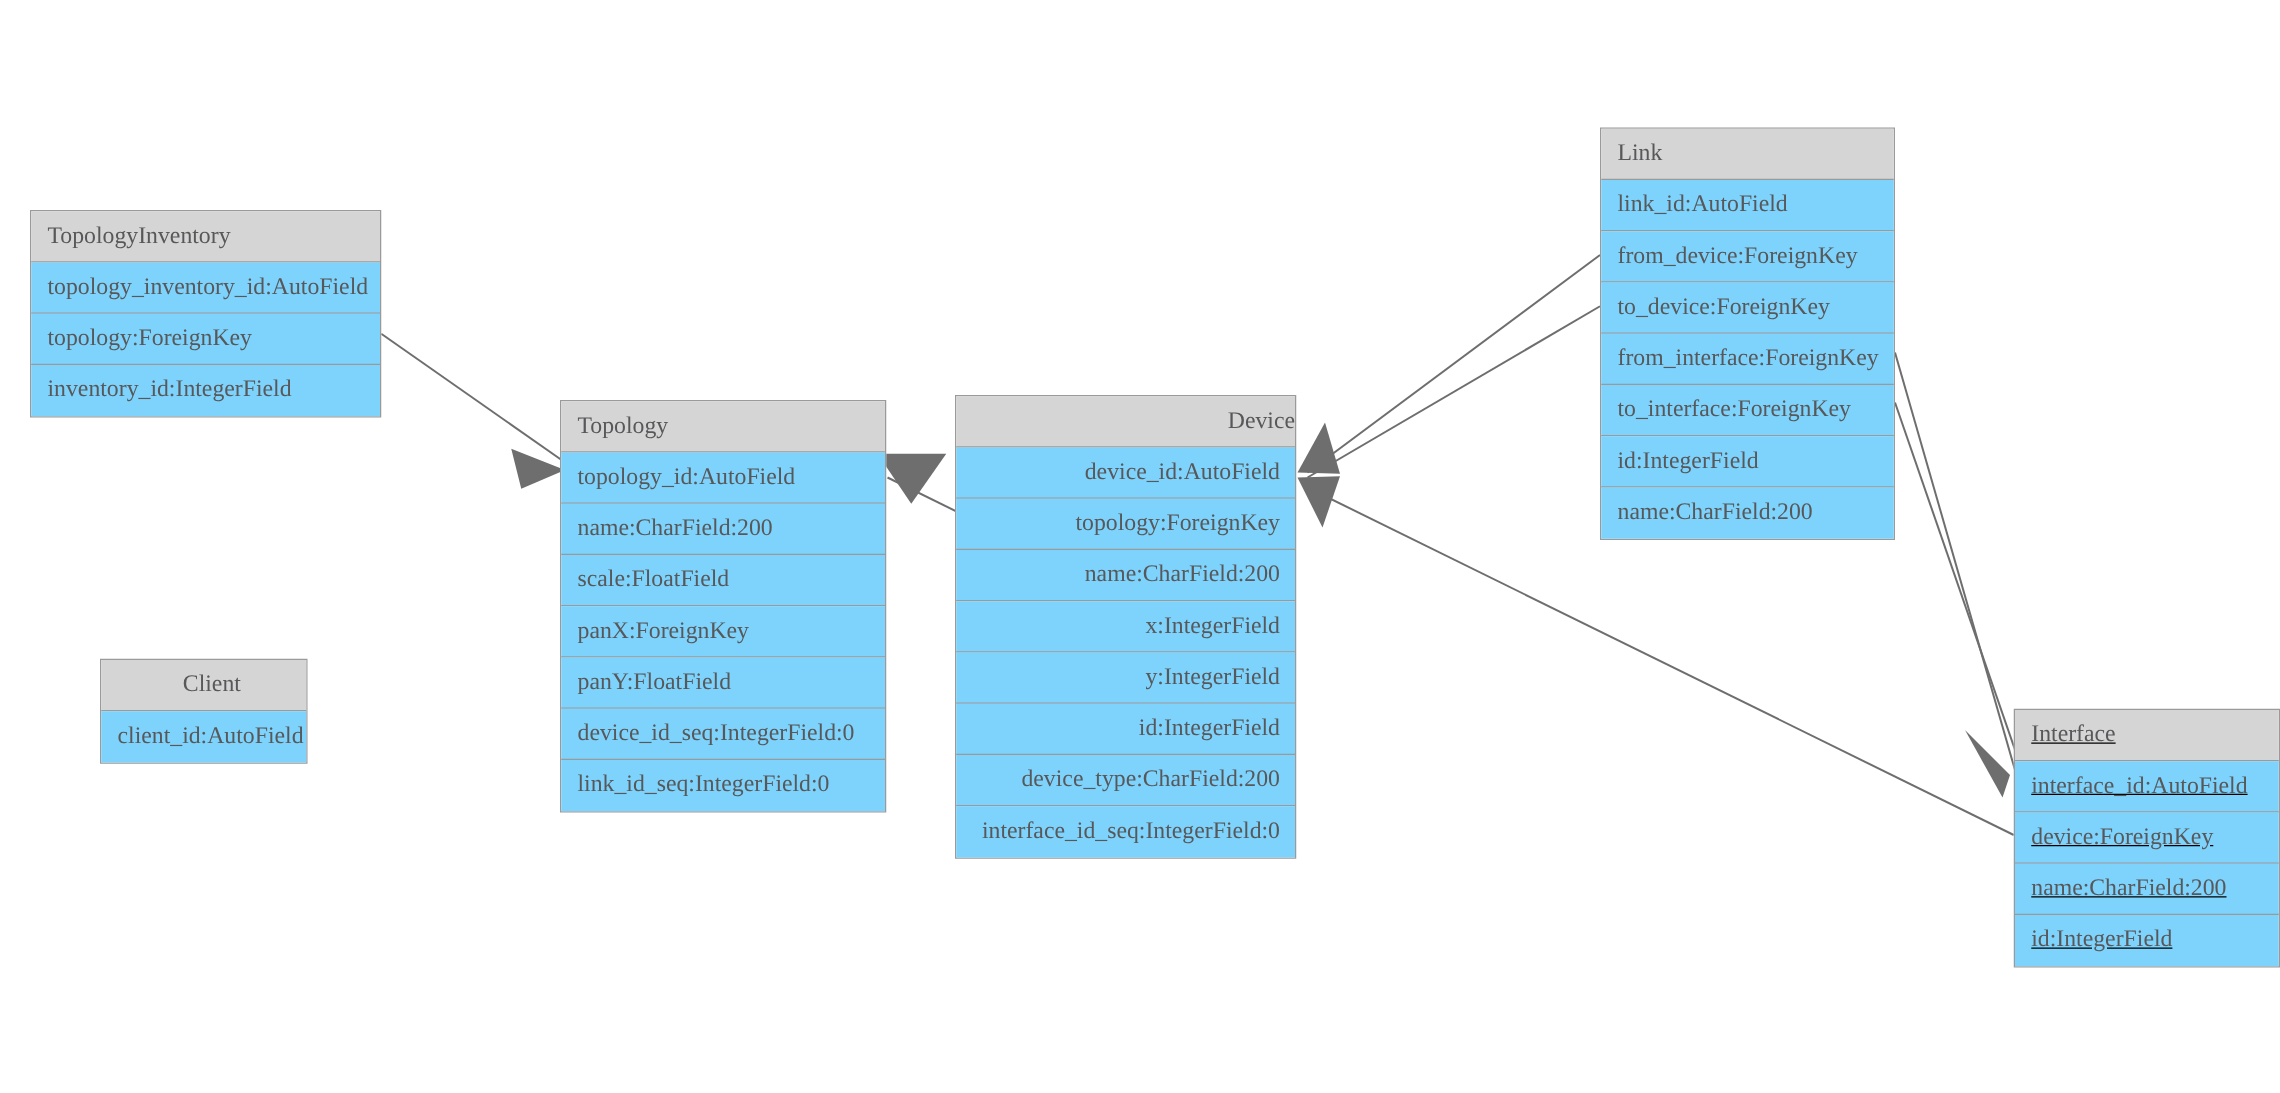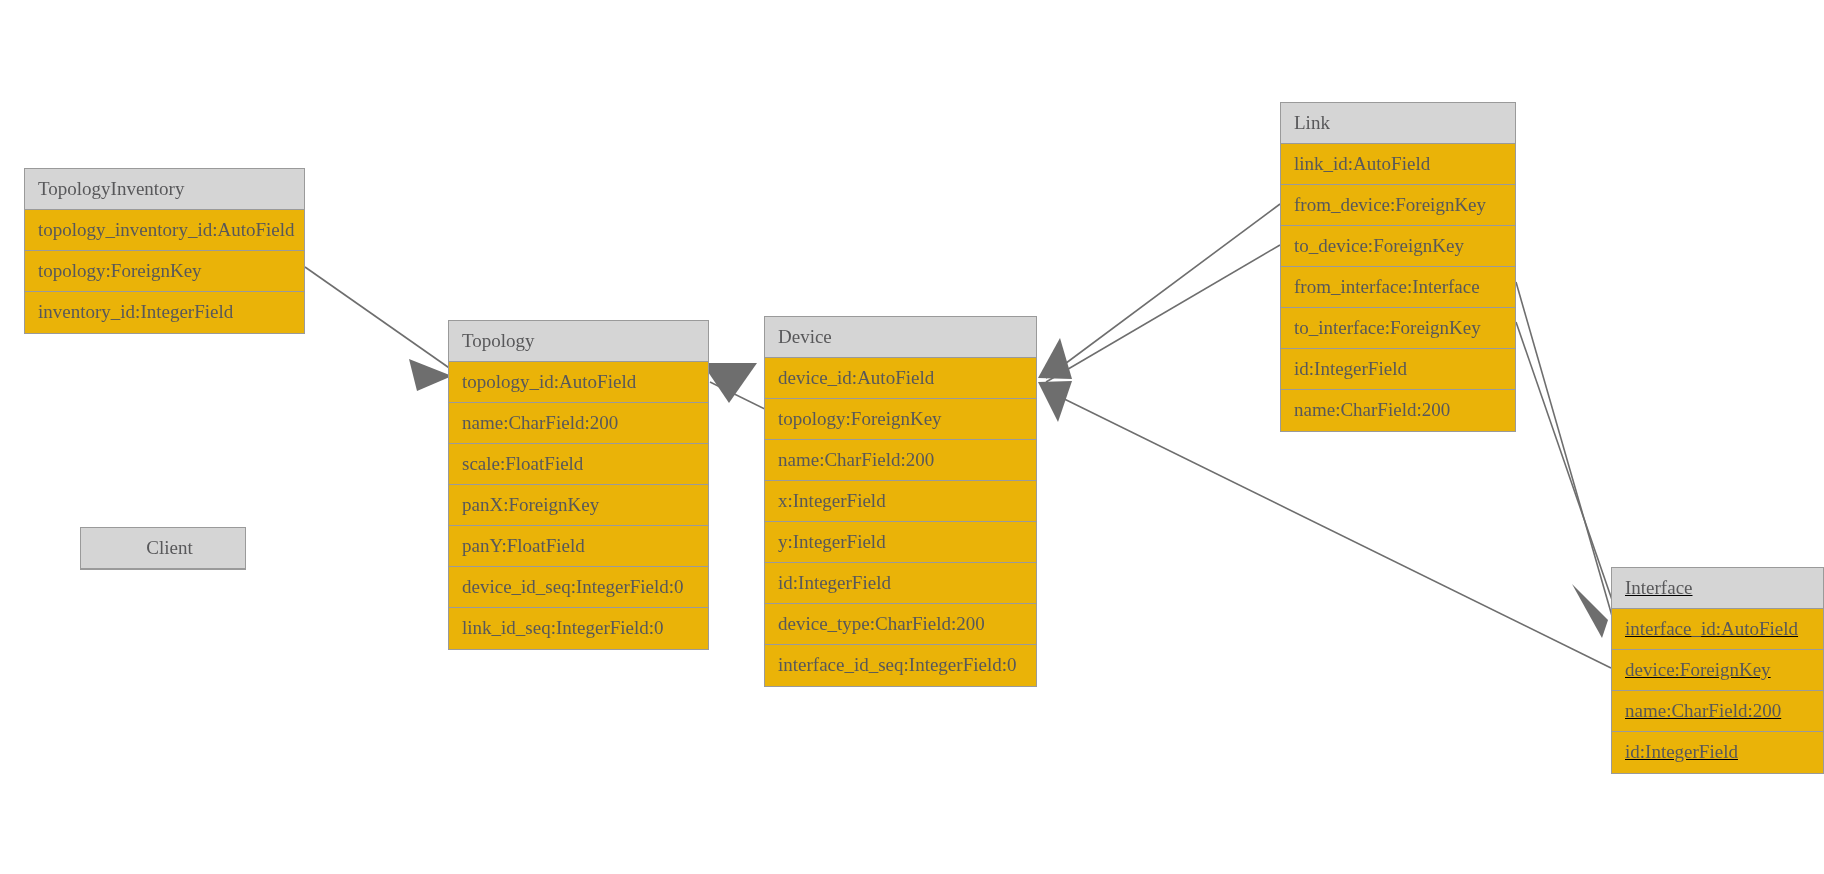--- a/index.html
+++ b/index.html
@@ -49,21 +49,21 @@
   .entity-attr {
     box-sizing: border-box;
     color: #58585a;
     border-bottom: 1px solid #9a9a9a;
     font-size: 19px;
     line-height: 40px;
     height: 41px;
     padding: 0 12px 0 13px;
     white-space: nowrap;
     overflow: hidden;
-    background: #eab308;
+    background: #7dd3fc;
   }
   .entity-attr:last-child {
     border-bottom: none;
   }
 </style>
 </head>
 <body>
 
 <div id="canvas">
 
@@ -99,51 +99,52 @@
 
   <div class="entity" style="left: 24px; top: 168px; width: 281px;">
     <div class="entity-title">TopologyInventory</div>
     <div class="entity-attr">topology_inventory_id:AutoField</div>
     <div class="entity-attr">topology:ForeignKey</div>
     <div class="entity-attr">inventory_id:IntegerField</div>
   </div>
 
   <div class="entity" style="left: 80px; top: 527px; width: 166px; text-align: center;">
     <div class="entity-title">Client</div>
+    <div class="entity-attr">client_id:AutoField</div>
   </div>
 
   <div class="entity" style="left: 448px; top: 320px; width: 261px;">
     <div class="entity-title">Topology</div>
     <div class="entity-attr">topology_id:AutoField</div>
     <div class="entity-attr">name:CharField:200</div>
     <div class="entity-attr">scale:FloatField</div>
     <div class="entity-attr">panX:ForeignKey</div>
     <div class="entity-attr">panY:FloatField</div>
     <div class="entity-attr">device_id_seq:IntegerField:0</div>
     <div class="entity-attr">link_id_seq:IntegerField:0</div>
   </div>
 
-  <div class="entity" style="left: 764px; top: 316px; width: 273px;">
+  <div class="entity" style="left: 764px; top: 316px; width: 273px; text-align: right;">
     <div class="entity-title">Device</div>
     <div class="entity-attr">device_id:AutoField</div>
     <div class="entity-attr">topology:ForeignKey</div>
     <div class="entity-attr">name:CharField:200</div>
     <div class="entity-attr">x:IntegerField</div>
     <div class="entity-attr">y:IntegerField</div>
     <div class="entity-attr">id:IntegerField</div>
     <div class="entity-attr">device_type:CharField:200</div>
     <div class="entity-attr">interface_id_seq:IntegerField:0</div>
   </div>
 
   <div class="entity" style="left: 1280px; top: 102px; width: 236px;">
     <div class="entity-title">Link</div>
     <div class="entity-attr">link_id:AutoField</div>
     <div class="entity-attr">from_device:ForeignKey</div>
     <div class="entity-attr">to_device:ForeignKey</div>
-    <div class="entity-attr">from_interface:Interface</div>
+    <div class="entity-attr">from_interface:ForeignKey</div>
     <div class="entity-attr">to_interface:ForeignKey</div>
     <div class="entity-attr">id:IntegerField</div>
     <div class="entity-attr">name:CharField:200</div>
   </div>
 
   <div class="entity" style="left: 1611px; top: 567px; width: 213px; text-decoration: underline;">
     <div class="entity-title">Interface</div>
     <div class="entity-attr">interface_id:AutoField</div>
     <div class="entity-attr">device:ForeignKey</div>
     <div class="entity-attr">name:CharField:200</div>

